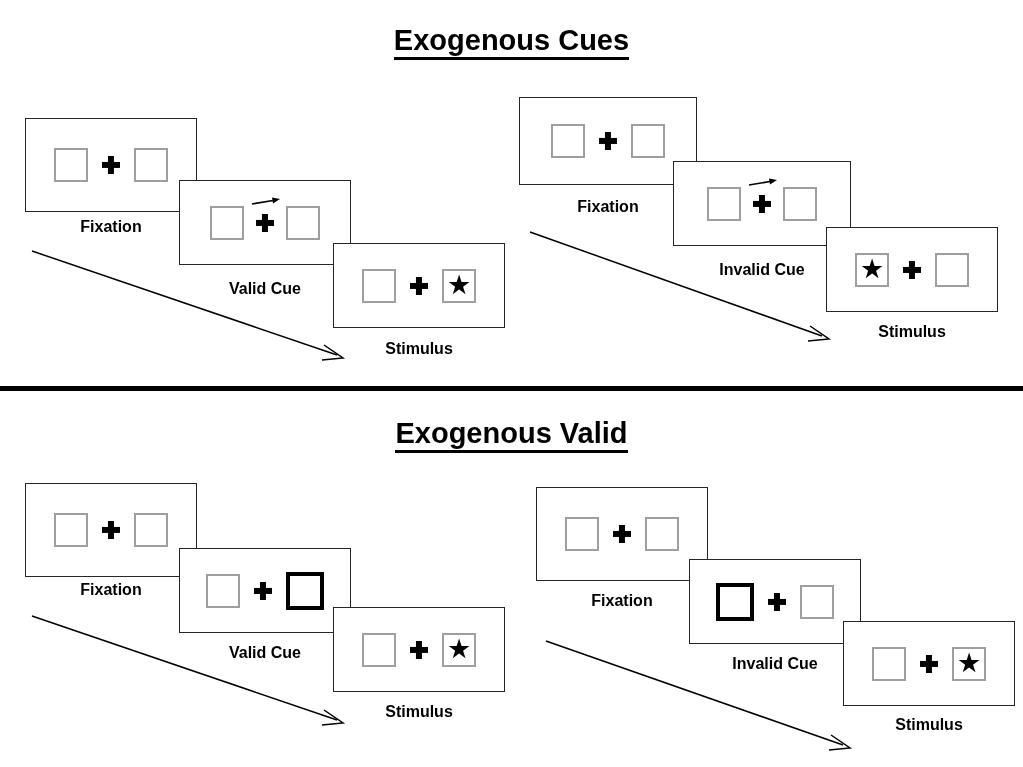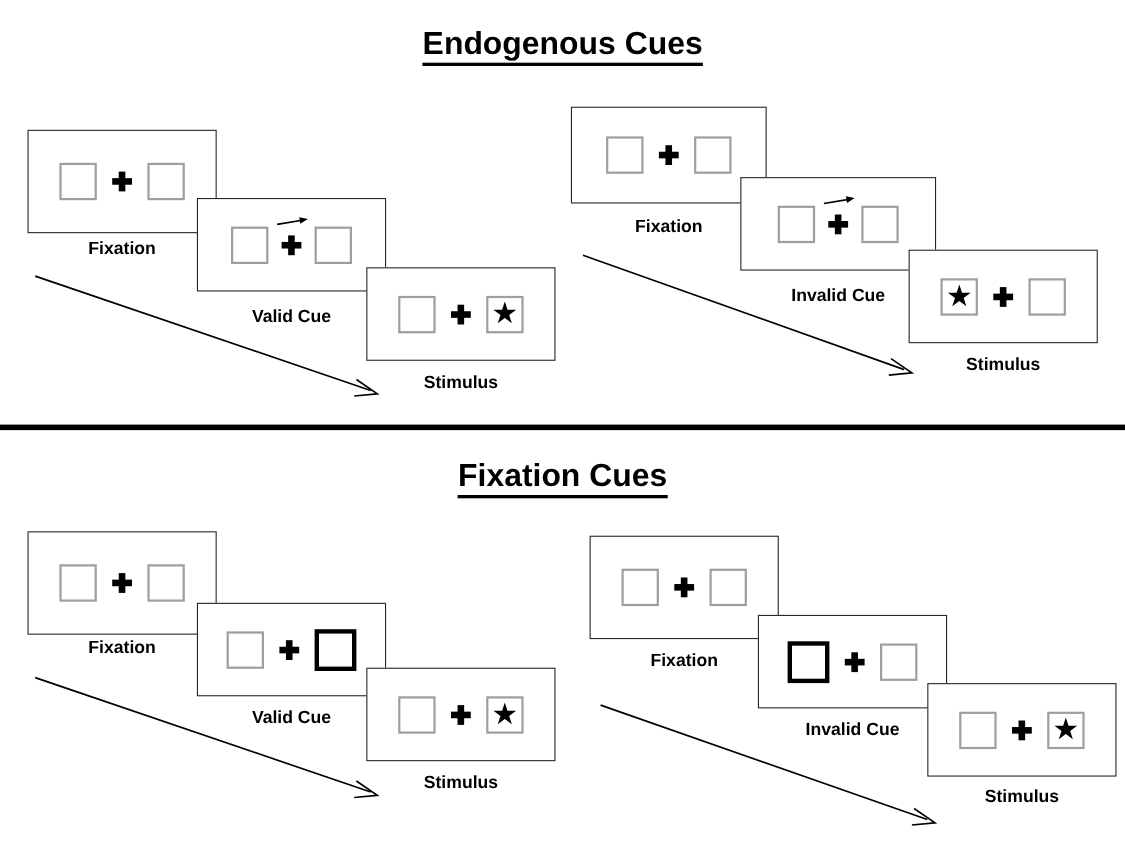--- a/index.html
+++ b/index.html
@@ -124,21 +124,21 @@
   
   .flow-arrow {
     position: absolute;
     overflow: visible;
   }
 </style>
 </head>
 <body>
 
 <div class="section-title" style="top:24px;">
-  <span>Endogenous Cues</span>
+  <span>Exogenous Cues</span>
 </div>
 
 <div class="panel" style="left:25px; top:118px; width:172px; height:94px; z-index:6;">
   <div class="panel-inner">
     <div class="sqbox thin" style="width:34px;height:34px;"></div>
     <div class="plus" style="width:18px;height:18px;margin:0 14px;"></div>
     <div class="sqbox thin" style="width:34px;height:34px;"></div>
   </div>
 </div>
 <div class="caption" style="left:25px; top:218px; width:172px;">Fixation</div>
@@ -210,21 +210,21 @@
 <div class="caption" style="left:826px; top:323px; width:172px;">Stimulus</div>
 
 <svg class="flow-arrow" style="left:524px; top:226px; z-index:2;" width="315" height="125" viewBox="0 0 315 125">
   <line x1="6" y1="6" x2="298" y2="110" stroke="#000" stroke-width="1.5"></line>
   <polyline points="286,100 305,113 284,115" fill="none" stroke="#000" stroke-width="1.5"></polyline>
 </svg>
 
 <div class="divider" style="top:386px;"></div>
 
 <div class="section-title" style="top:417px;">
-  <span>Fixation Cues</span>
+  <span>Exogenous Valid</span>
 </div>
 
 <div class="panel" style="left:25px; top:483px; width:172px; height:94px; z-index:6;">
   <div class="panel-inner">
     <div class="sqbox thin" style="width:34px;height:34px;"></div>
     <div class="plus" style="width:18px;height:18px;margin:0 14px;"></div>
     <div class="sqbox thin" style="width:34px;height:34px;"></div>
   </div>
 </div>
 <div class="caption" style="left:25px; top:581px; width:172px;">Fixation</div>

